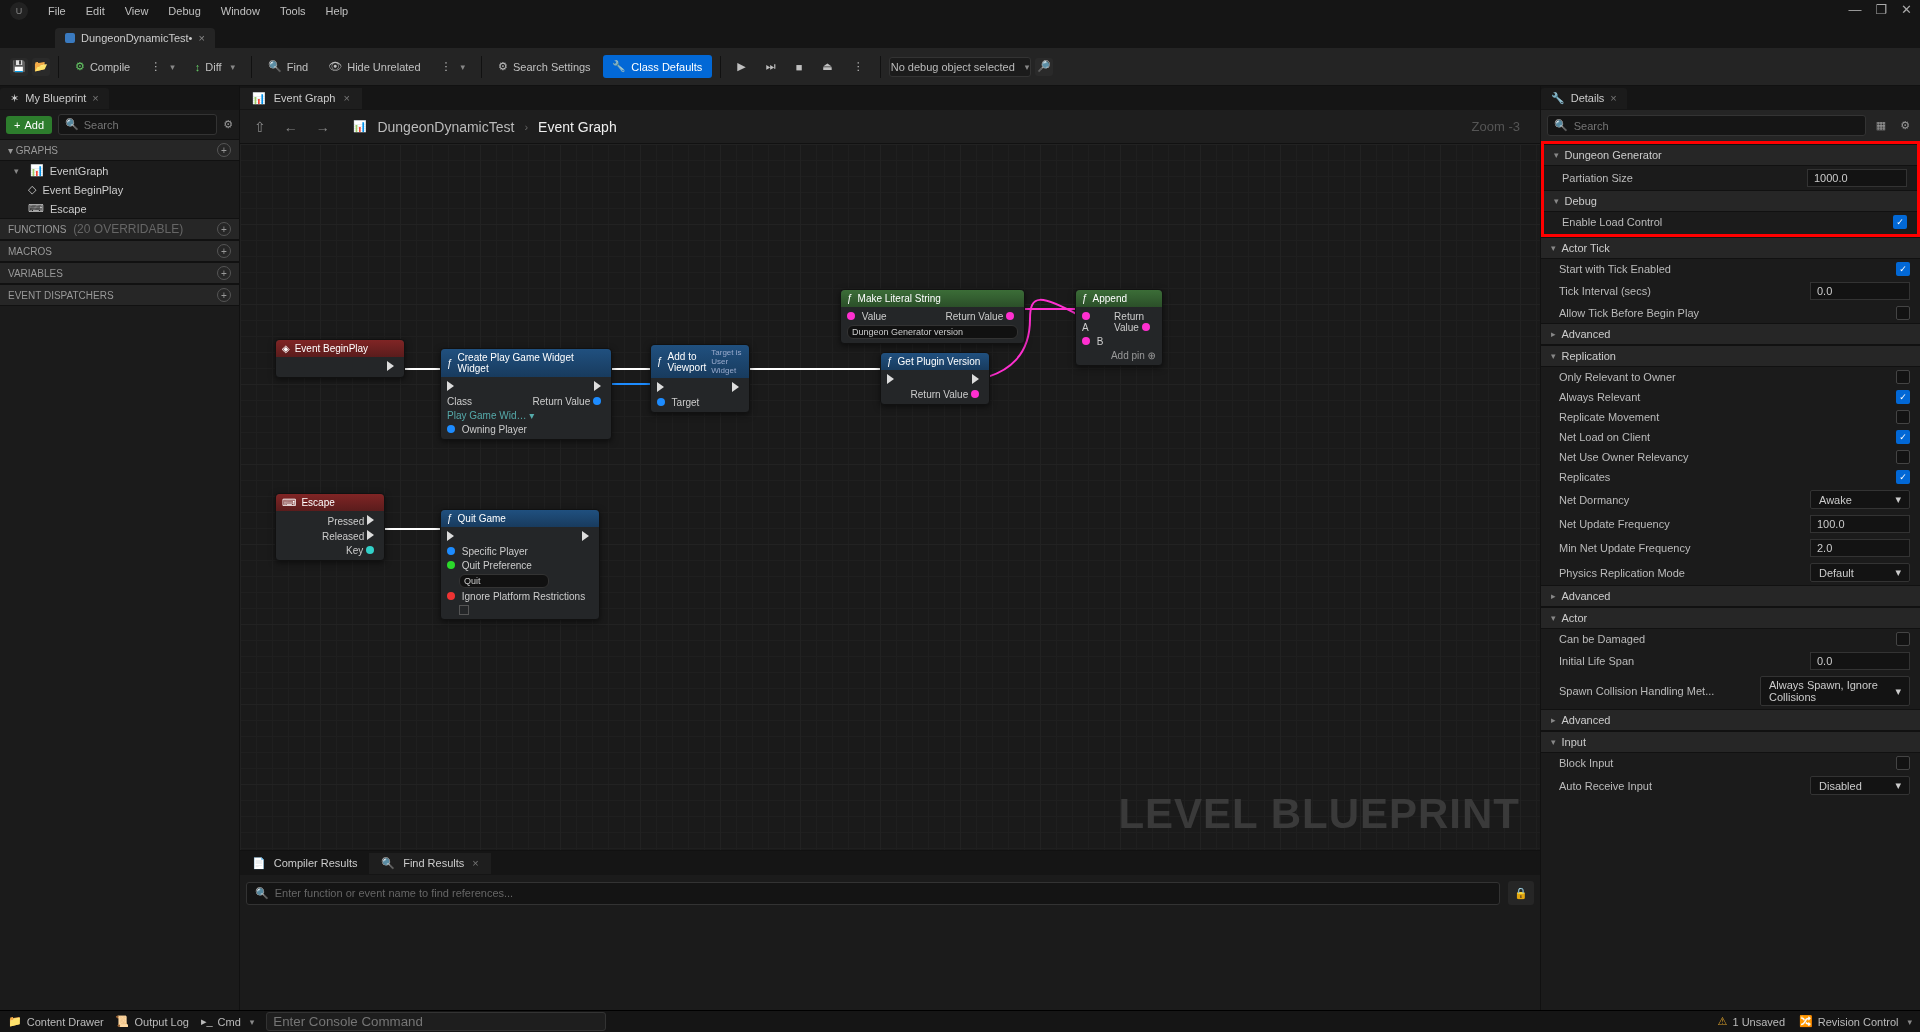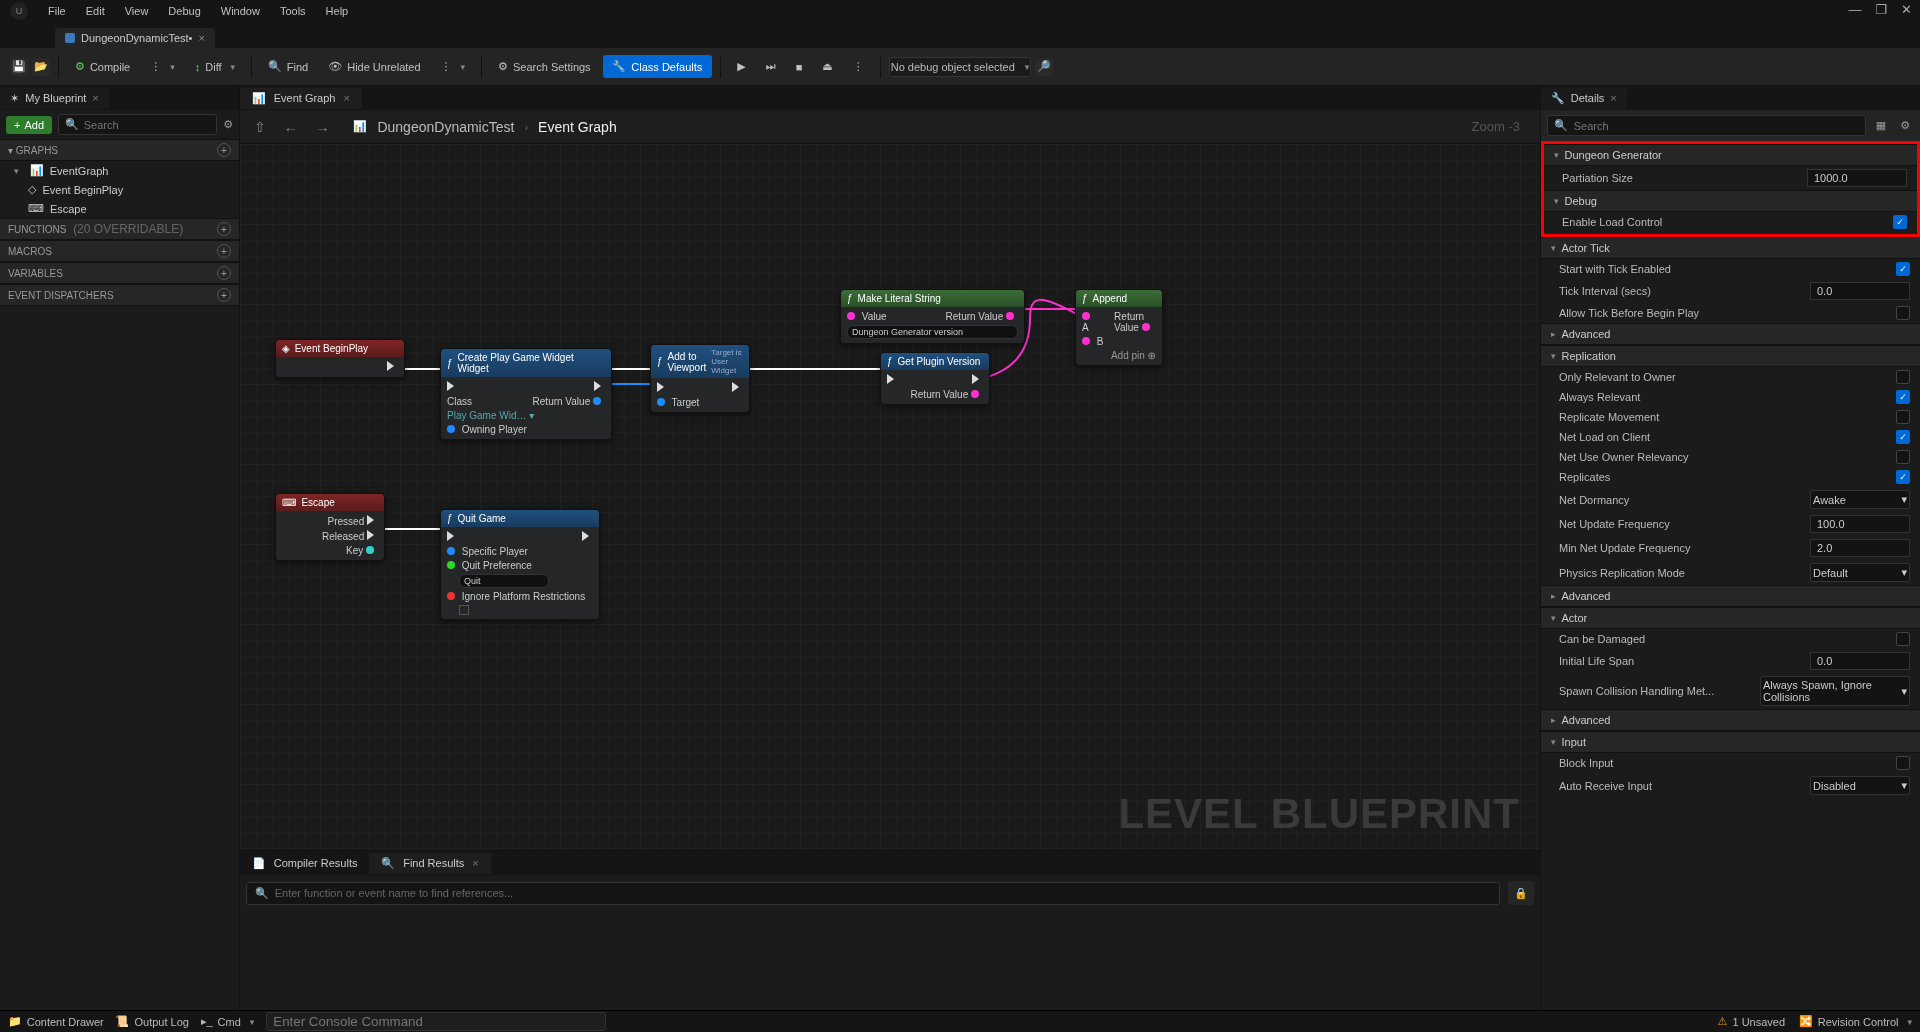--- a/index.html
+++ b/index.html
@@ -98,21 +98,21 @@
 .grid-icon,.gear2-icon{color:#999; cursor:pointer; padding:2px 4px;}
 
 .details-body{flex:1; overflow-y:auto;}
 .cat-header{background:#262626; padding:4px 10px; font-size:11px; color:#ccc; display:flex; align-items:center; gap:6px; border-top:1px solid #111; border-bottom:1px solid #111;}
 .cat-caret{color:#888; font-size:9px;}
 .prop-row{display:flex; align-items:center; padding:3px 10px 3px 18px; font-size:11px; color:#bbb;}
 .prop-label{flex:1;}
 .prop-input{background:#131313; border:1px solid #333; color:#ccc; padding:2px 6px; font-size:11px; width:100px; border-radius:0;}
 .prop-check{width:14px; height:14px; background:#0268d6; border-radius:2px; display:flex; align-items:center; justify-content:center; color:#fff; font-size:9px;}
 .prop-check.off{background:#131313; border:1px solid #444;}
-.prop-select{background:#131313; border:1px solid #333; color:#ccc; padding:2px 2px; font-size:11px; width:100px; border-radius:2px; display:flex; justify-content:space-between; align-items:center;}
+.prop-select{background:#131313; border:1px solid #333; color:#ccc; padding:2px 8px; font-size:11px; width:100px; border-radius:2px; display:flex; justify-content:space-between; align-items:center;}
 .prop-select.wide{width:150px;}
 
 .highlight-box{border:3px solid #ff0000; margin:0px; padding-bottom:2px;}
 
 
 .statusbar{position:absolute; bottom:0; left:0; right:0; height:22px; background:#151515; display:flex; align-items:center; padding:0 8px; gap:12px; color:#bbb; font-size:11px; border-top:1px solid #000;}
 .statusbar .sb-item{display:flex; align-items:center; gap:5px; cursor:pointer;}
 .statusbar .sb-right{margin-left:auto; display:flex; gap:14px;}
 .cmd-box{background:#1e1e1e; border:1px solid #333; border-radius:3px; padding:1px 6px; color:#666; width:340px;}
 .warn-icon{color:#d99f2b;}

